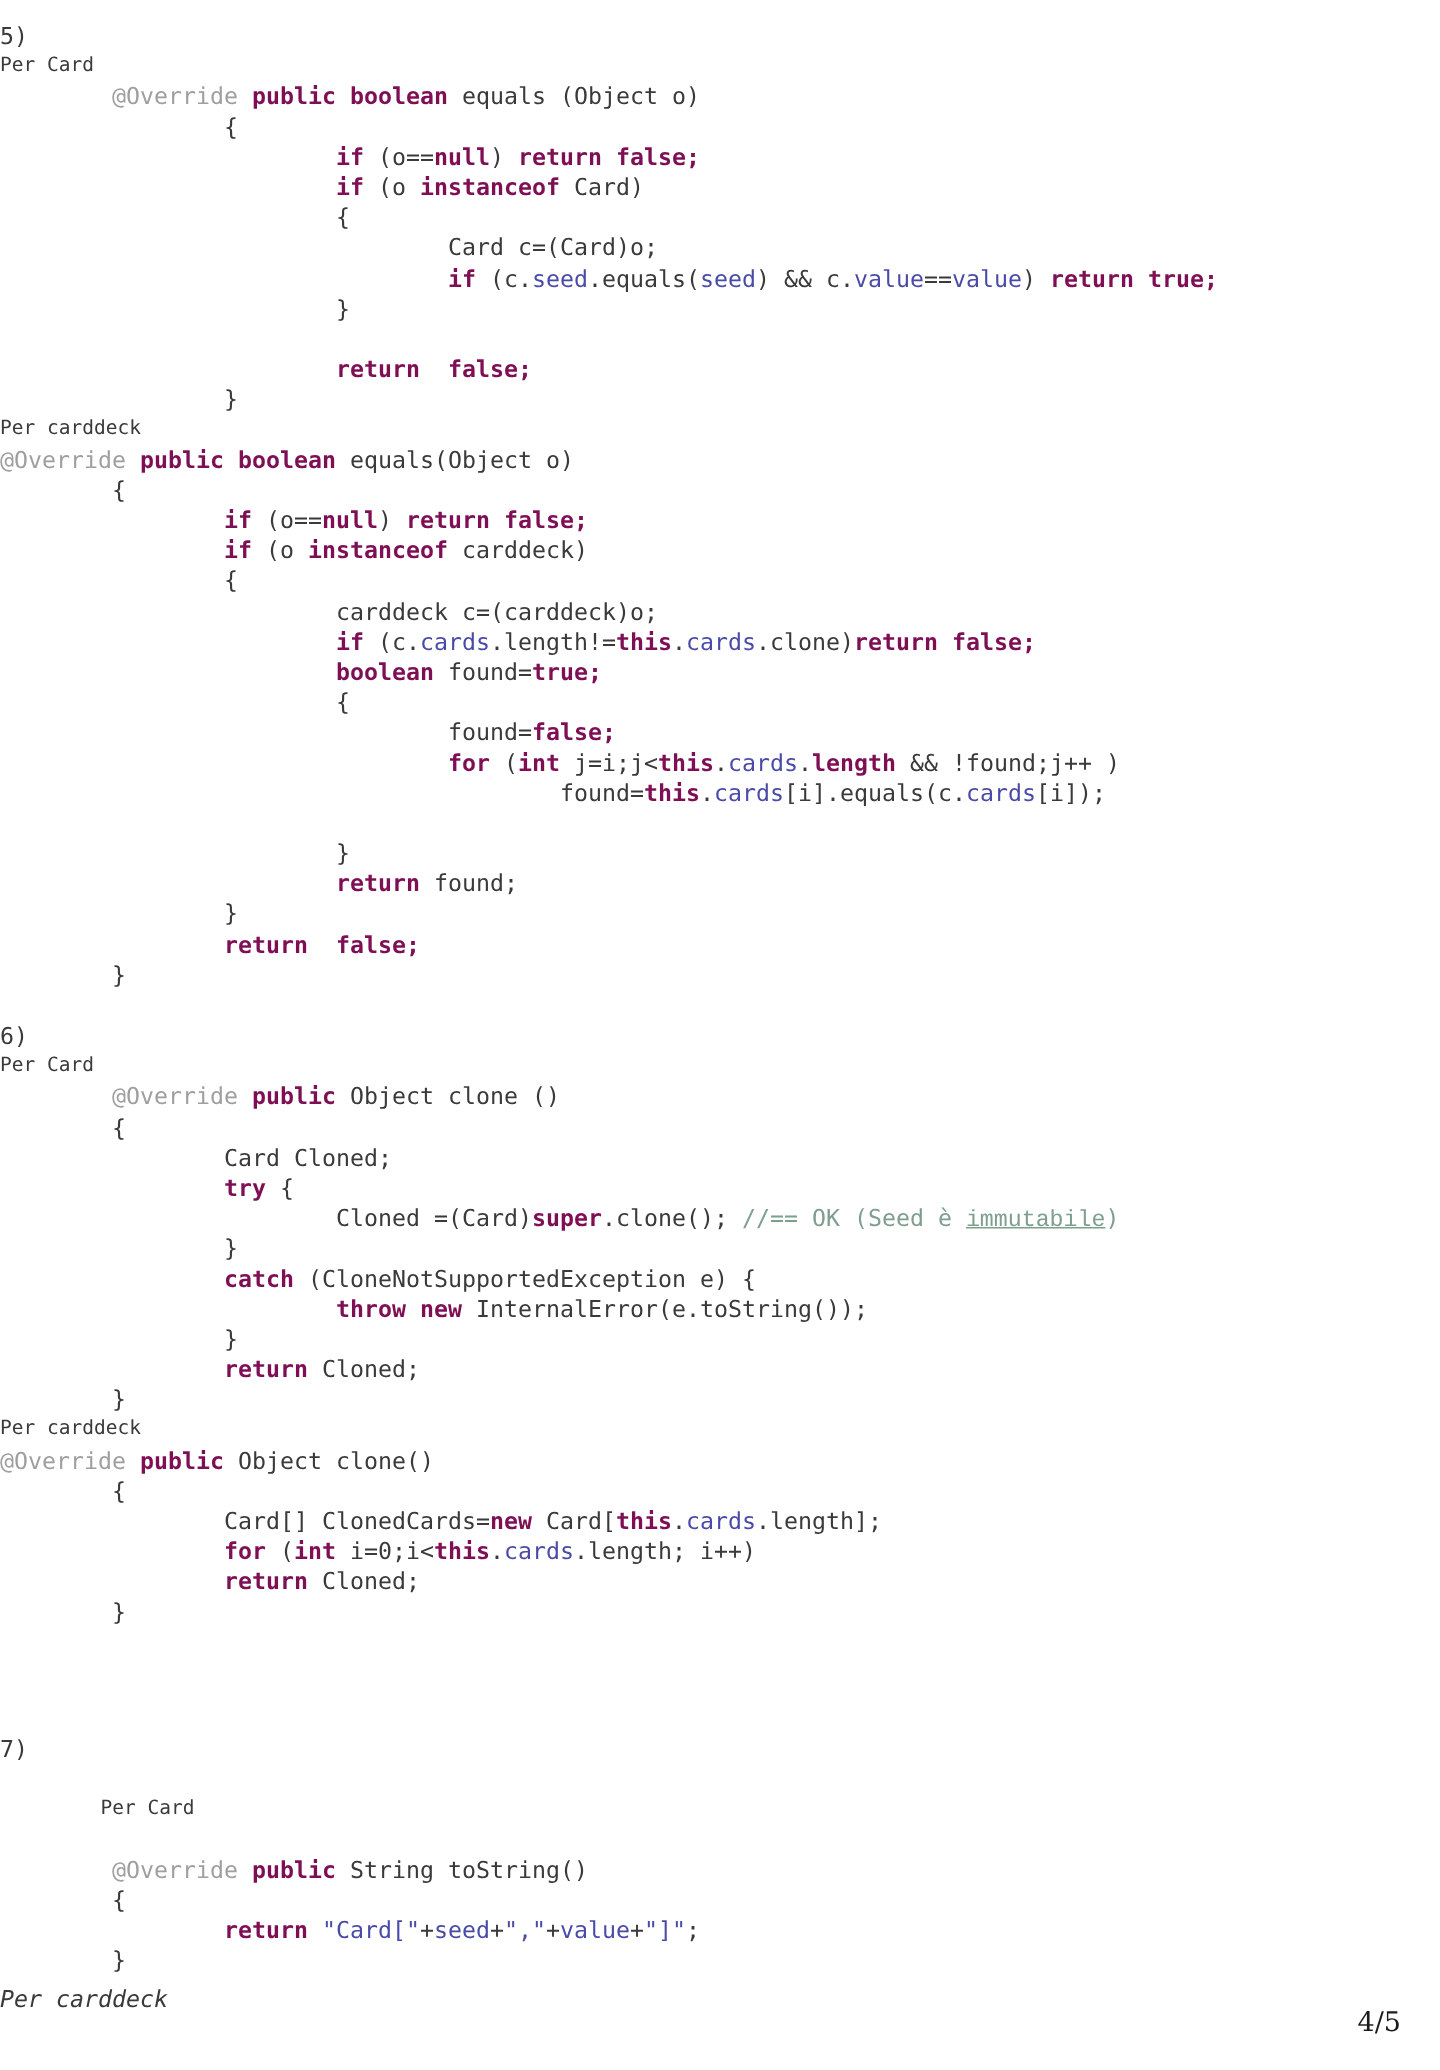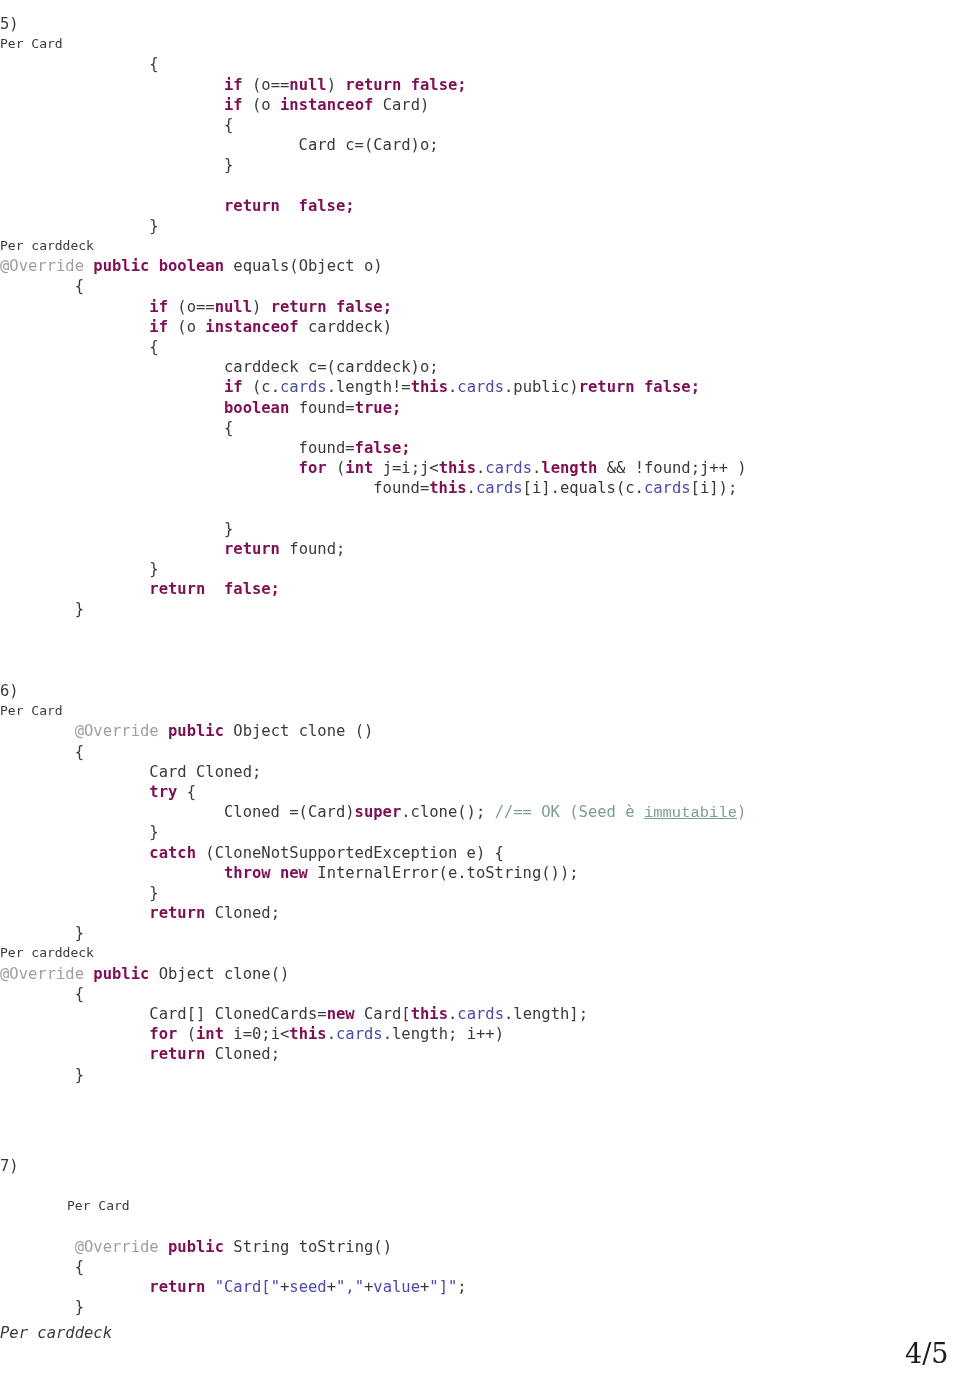--- a/index.html
+++ b/index.html
@@ -71,57 +71,59 @@
     position: absolute;
     font-family: "DejaVu Sans Mono", "Liberation Mono", monospace;
     font-size: 15.5px;
     font-style: italic;
     color: #3a3a3a;
     white-space: pre;
   }
   .page-number {
     position: absolute;
     font-family: "DejaVu Serif", "Liberation Serif", serif;
-    font-size: 27px;
+    font-size: 18px;
     color: #1a1a1a;
     white-space: pre;
   }
 </style>
 </head>
 <body>
 
 <div class="page">
 
   <div style="position:absolute; left:0px; top:14px;">
 
     <div class="marker">5)</div>
     <div class="caption">Per Card</div>
 
     <div>
+      <div class="line"><span class="ann">        @Override</span> <span class="kw">public boolean</span> <span class="pl">equals (Object o)</span></div>
       <div class="line"><span class="pl">                {</span></div>
       <div class="line"><span class="kw">                        if</span> <span class="pl">(o==</span><span class="kw">null</span><span class="pl">)</span> <span class="kw">return false;</span></div>
       <div class="line"><span class="kw">                        if</span> <span class="pl">(o</span> <span class="kw">instanceof</span> <span class="pl">Card)</span></div>
       <div class="line"><span class="pl">                        {</span></div>
       <div class="line"><span class="pl">                                Card c=(Card)o;</span></div>
+      <div class="line"><span class="kw">                                if</span> <span class="pl">(c.</span><span class="fld">seed</span><span class="pl">.equals(</span><span class="fld">seed</span><span class="pl">) &amp;&amp; c.</span><span class="fld">value</span><span class="pl">==</span><span class="fld">value</span><span class="pl">)</span> <span class="kw">return true;</span></div>
       <div class="line"><span class="pl">                        }</span></div>
       <div class="line blank">&nbsp;</div>
       <div class="line"><span class="kw">                        return  false;</span></div>
       <div class="line"><span class="pl">                }</span></div>
     </div>
 
     <div class="caption">Per carddeck</div>
 
     <div>
       <div class="line"><span class="ann">@Override</span> <span class="kw">public boolean</span> <span class="pl">equals(Object o)</span></div>
       <div class="line"><span class="pl">        {</span></div>
       <div class="line"><span class="kw">                if</span> <span class="pl">(o==</span><span class="kw">null</span><span class="pl">)</span> <span class="kw">return false;</span></div>
       <div class="line"><span class="kw">                if</span> <span class="pl">(o</span> <span class="kw">instanceof</span> <span class="pl">carddeck)</span></div>
       <div class="line"><span class="pl">                {</span></div>
       <div class="line"><span class="pl">                        carddeck c=(carddeck)o;</span></div>
-      <div class="line"><span class="kw">                        if</span> <span class="pl">(c.</span><span class="fld">cards</span><span class="pl">.length!=</span><span class="kw">this</span><span class="pl">.</span><span class="fld">cards</span><span class="pl">.public)</span><span class="kw">return false;</span></div>
+      <div class="line"><span class="kw">                        if</span> <span class="pl">(c.</span><span class="fld">cards</span><span class="pl">.length!=</span><span class="kw">this</span><span class="pl">.</span><span class="fld">cards</span><span class="pl">.clone)</span><span class="kw">return false;</span></div>
       <div class="line"><span class="kw">                        boolean</span> <span class="pl">found=</span><span class="kw">true;</span></div>
       <div class="line"><span class="pl">                        {</span></div>
       <div class="line"><span class="pl">                                found=</span><span class="kw">false;</span></div>
       <div class="line"><span class="kw">                                for</span> <span class="pl">(</span><span class="kw">int</span> <span class="pl">j=i;j&lt;</span><span class="kw">this</span><span class="pl">.</span><span class="fld">cards</span><span class="pl">.</span><span class="kw">length</span> <span class="pl">&amp;&amp; !found;j++ )</span></div>
       <div class="line"><span class="pl">                                        found=</span><span class="kw">this</span><span class="pl">.</span><span class="fld">cards</span><span class="pl">[i].equals(c.</span><span class="fld">cards</span><span class="pl">[i]);</span></div>
       <div class="line blank">&nbsp;</div>
       <div class="line"><span class="pl">                        }</span></div>
       <div class="line"><span class="kw">                        return</span> <span class="pl">found;</span></div>
       <div class="line"><span class="pl">                }</span></div>
       <div class="line"><span class="kw">                return  false;</span></div>

